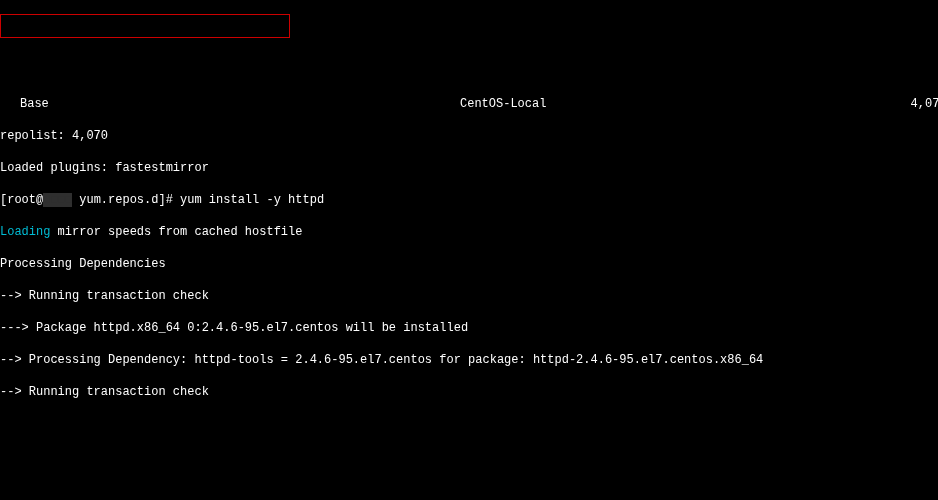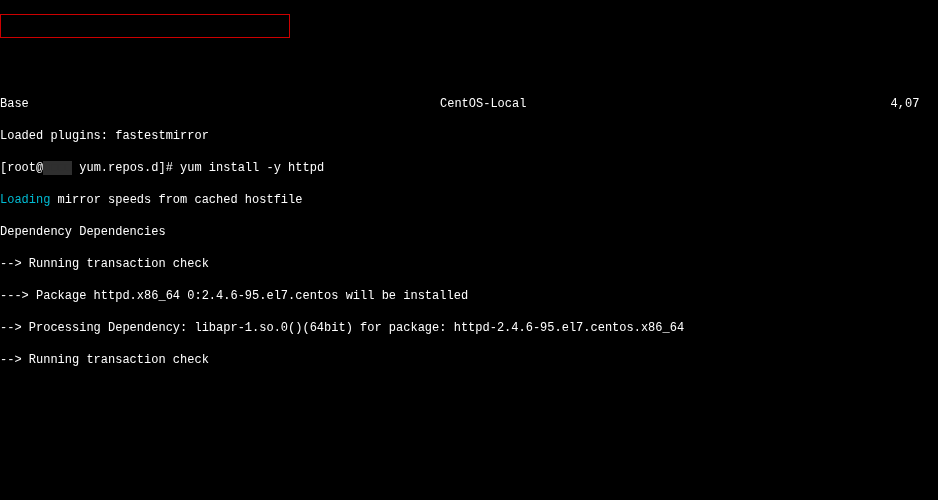--- a/index.html
+++ b/index.html
@@ -18,41 +18,42 @@
     padding: 0;
   }
   .cyan { color: #00bcd4; text-align: center; }
   .highlight-box {
     position: absolute;
     border: 1px solid #c00;
     background: transparent;
     pointer-events: none;
   }
   .line { white-space: pre; }
-  .col-pkg  { width: 240px; display:inline-block; }
+  .col-pkg  { width: 240px; display:inline-block;margin-left:20px; }
   .col-arch { width: 200px; display:inline-block; }
   .col-ver  { width: 280px; display:inline-block; }
   .col-repo { width: 160px; display:inline-block; }
   .col-size { width: 50px;  display:inline-block; text-align:center; }
   .redacted { background:#2f2f2f; color:#2f2f2f; }
 </style>
 </head>
 <body>
 
 
 
 <div class="term">
 <div class="line"><span class="col-pkg">Base</span><span class="col-arch"></span><span class="col-ver">CentOS-Local</span><span class="col-repo"></span><span class="col-size">4,07</span></div>
+<div class="line">repolist: 4,070</div>
 <div class="line">Loaded plugins: fastestmirror</div>
 <div class="line">[<span>root@</span><span class="redacted">■■■■</span><span> yum.repos.d]# </span><span>yum install -y httpd</span></div>
 <div class="line"><span class="cyan">Loading</span><span> mirror speeds from cached hostfile</span></div>
-<div class="line">Dependency Dependencies</div>
+<div class="line">Processing Dependencies</div>
 <div class="line">--&gt; Running transaction check</div>
 <div class="line">---&gt; Package httpd.x86_64 0:2.4.6-95.el7.centos will be installed</div>
-<div class="line">--&gt; Processing Dependency: libapr-1.so.0()(64bit) for package: httpd-2.4.6-95.el7.centos.x86_64</div>
+<div class="line">--&gt; Processing Dependency: httpd-tools = 2.4.6-95.el7.centos for package: httpd-2.4.6-95.el7.centos.x86_64</div>
 <div class="line">--&gt; Running transaction check</div>
 
 
 
 
 
 
 
 
 

